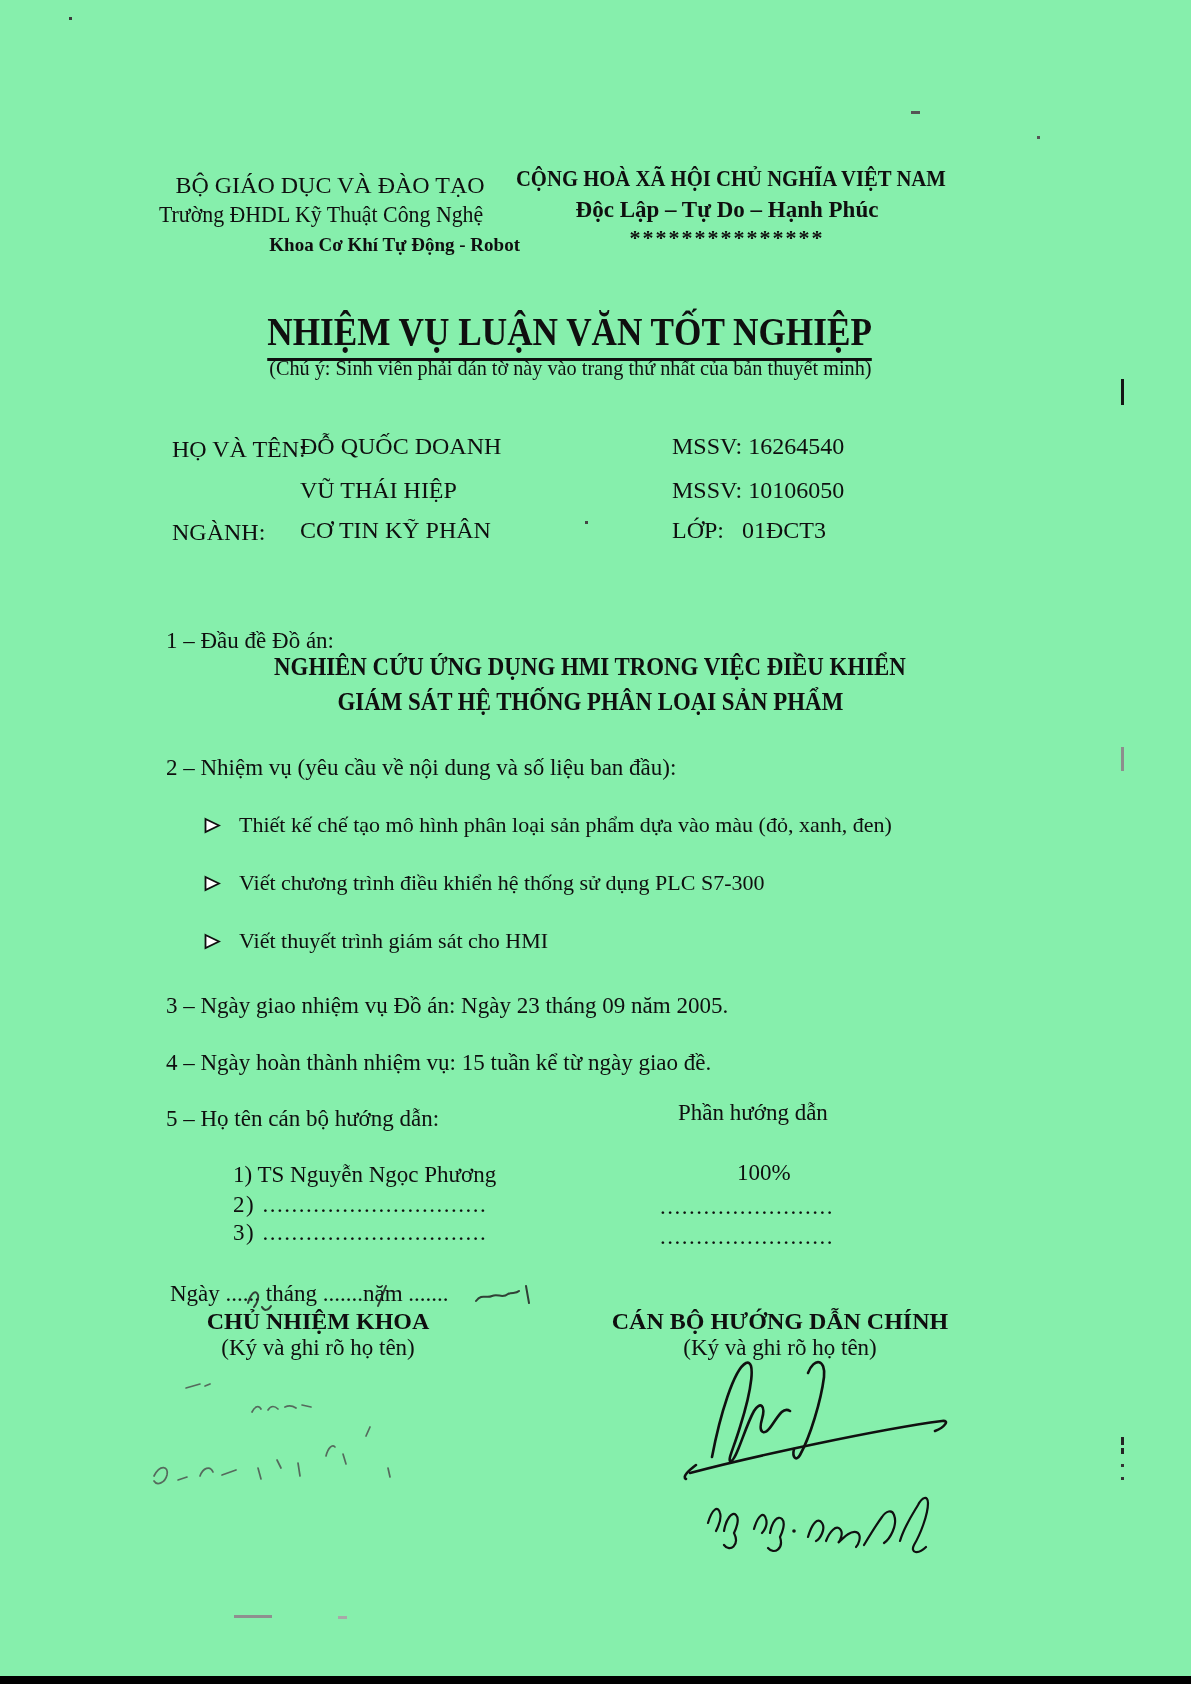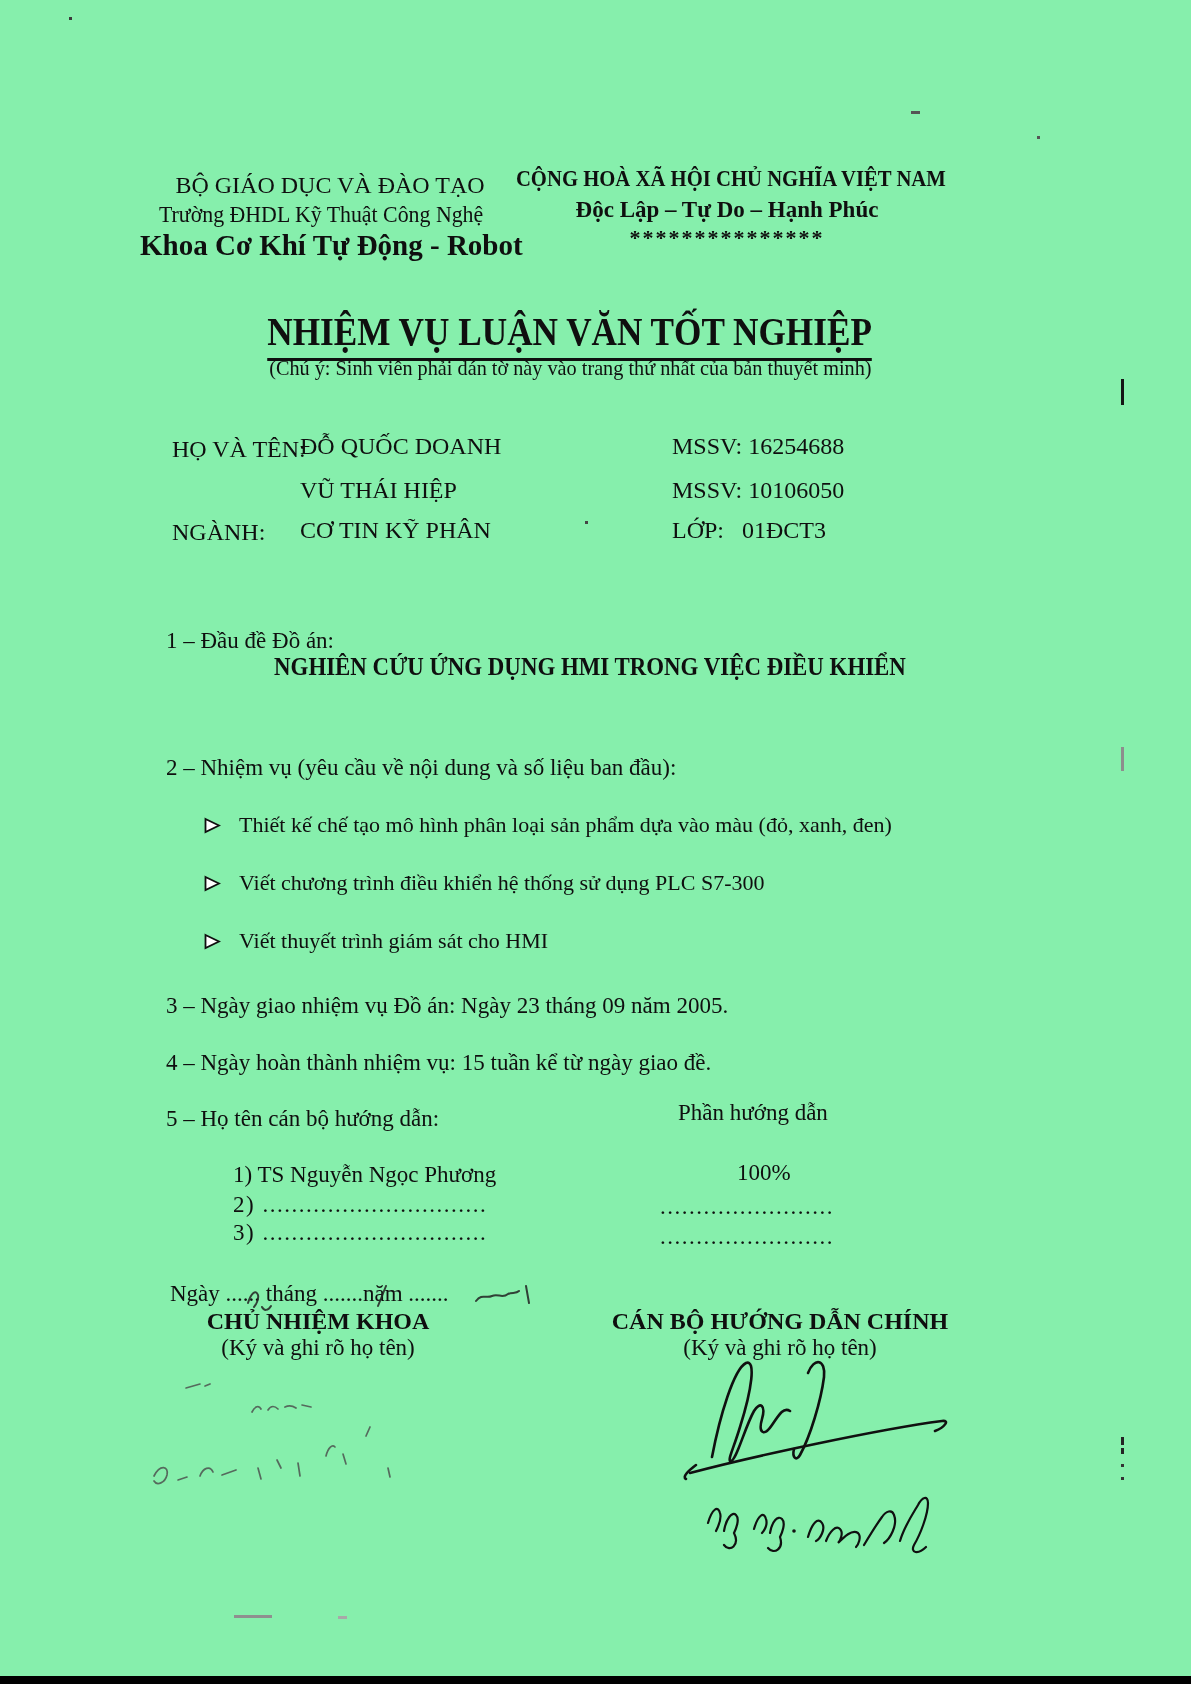--- a/index.html
+++ b/index.html
@@ -12,21 +12,21 @@
   .ib{display:inline-block;}
   .cx88{transform:scaleX(.88);transform-origin:center;}
   .cx90{transform:scaleX(.90);transform-origin:center;}
   .cx92{transform:scaleX(.92);transform-origin:center;}
   .cx95l{transform:scaleX(.95);transform-origin:left center;}
 
   
   .hdr-left{left:140px;top:170px;width:380px;}
   .hdr-left .l1{font-size:24px;line-height:30px;}
   .hdr-left .l2{font-size:23px;line-height:30px;}
-  .hdr-left .l3{font-size:29px;line-height:30px;font-weight:bold;}
+  .hdr-left .l3{font-size:19px;line-height:30px;font-weight:bold;text-align:right;}
   .hdr-right{left:492px;top:164px;width:470px;}
   .hdr-right .l1{font-size:23px;line-height:30px;font-weight:bold;}
   .hdr-right .l2{font-size:23px;line-height:32px;font-weight:bold;}
   .hdr-right .l3{font-size:22px;line-height:24px;font-weight:bold;letter-spacing:2px;}
 
   
   .title-wrap{left:0;top:308px;width:1140px;}
   .title-text{font-size:40px;font-weight:bold;border-bottom:3px solid #0f0f0f;padding-bottom:3px;}
   .note-wrap{left:0;top:355px;width:1140px;}
   .note-text{font-size:22px;}
@@ -71,31 +71,34 @@
 
   <div class="abs ctr title-wrap">
     <span class="ib cx88 title-text">NHIỆM VỤ LUẬN VĂN TỐT NGHIỆP</span>
   </div>
   <div class="abs ctr note-wrap">
     <span class="ib cx92 note-text">(Chú ý: Sinh viên phải dán tờ này vào trang thứ nhất của bản thuyết minh)</span>
   </div>
 
   <div class="abs t24" style="left:172px;top:436px;">HỌ VÀ TÊN:</div>
   <div class="abs t24" style="left:300px;top:433px;">ĐỖ QUỐC DOANH</div>
-  <div class="abs t24" style="left:672px;top:433px;">MSSV: 16254688</div>
+  <div class="abs t24" style="left:672px;top:433px;">MSSV: 16264540</div>
   <div class="abs t24" style="left:300px;top:477px;">VŨ THÁI HIỆP</div>
   <div class="abs t24" style="left:672px;top:477px;">MSSV: 10106050</div>
   <div class="abs t24" style="left:172px;top:519px;">NGÀNH:</div>
   <div class="abs t24" style="left:300px;top:517px;">CƠ TIN KỸ PHÂN</div>
   <div class="abs t24" style="left:672px;top:517px;">LỚP:</div>
   <div class="abs t24" style="left:742px;top:517px;">01ĐCT3</div>
 
   <div class="abs t23" style="left:166px;top:628px;">1 – Đầu đề Đồ án:</div>
   <div class="abs ctr s1-line" style="top:652px;">
     <span class="ib cx88 s1-text">NGHIÊN CỨU ỨNG DỤNG HMI TRONG VIỆC ĐIỀU KHIỂN</span>
+  </div>
+  <div class="abs ctr s1-line" style="top:687px;">
+    <span class="ib cx88 s1-text">GIÁM SÁT HỆ THỐNG PHÂN LOẠI SẢN PHẨM</span>
   </div>
 
   <div class="abs t23" style="left:166px;top:755px;">2 – Nhiệm vụ (yêu cầu về nội dung và số liệu ban đầu):</div>
 
   <div class="abs bullet-row" style="left:204px;top:812px;">
     <svg class="bullet-icon" width="17" height="17" viewBox="0 0 17 17">
       <polygon points="1.5,2 15,8.5 1.5,15" fill="#ffffff" stroke="#0f0f0f" stroke-width="1.8"></polygon>
     </svg>
     <span class="t22">Thiết kế chế tạo mô hình phân loại sản phẩm dựa vào màu (đỏ, xanh, đen)</span>
   </div>

